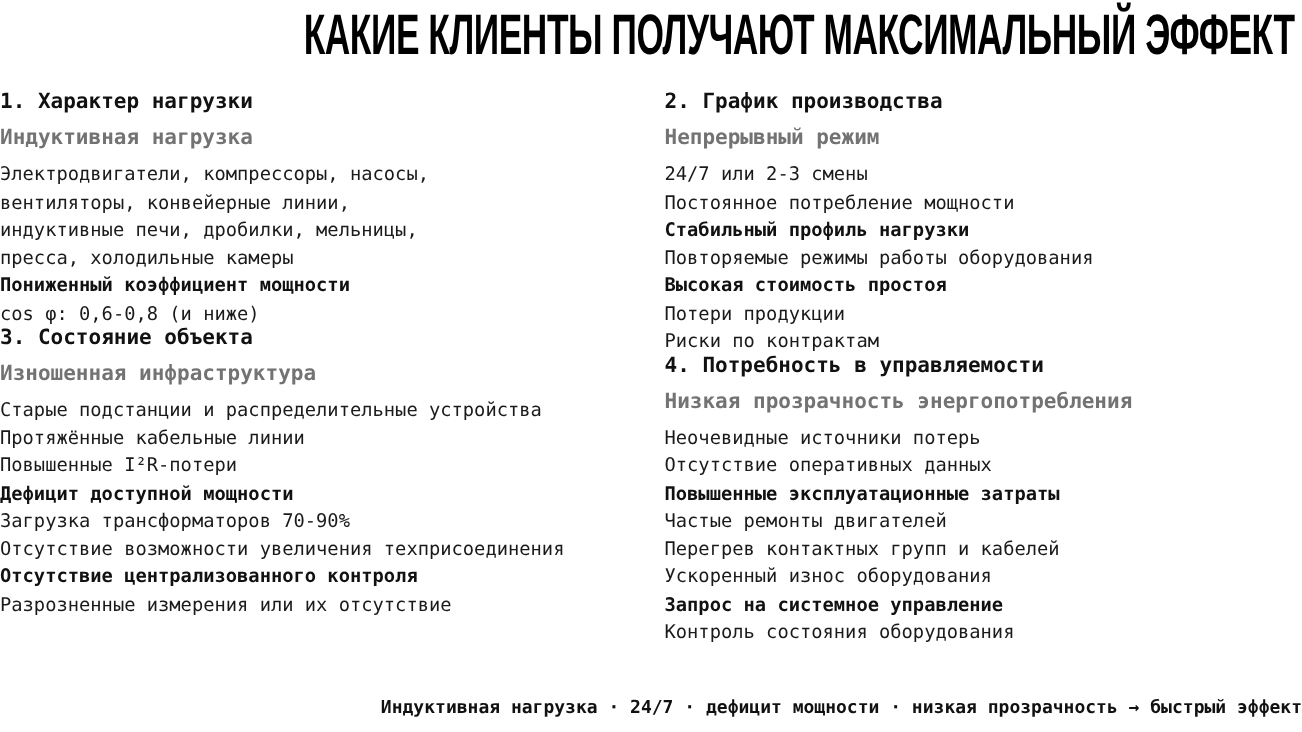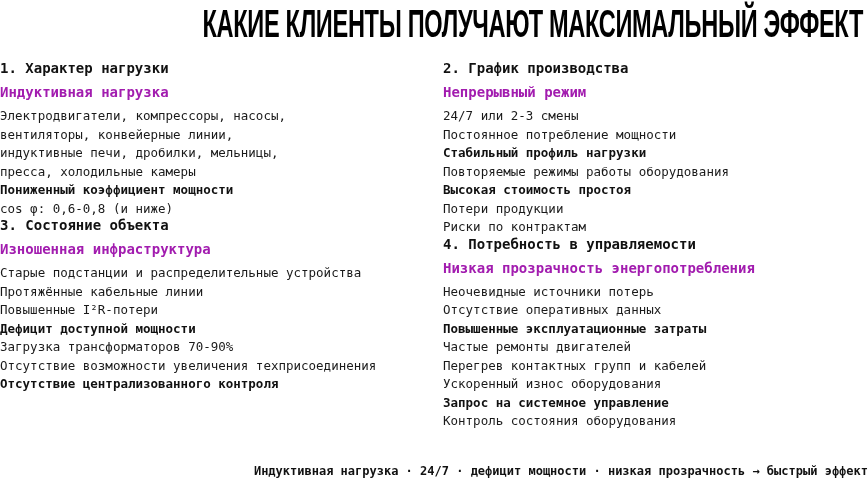--- a/index.html
+++ b/index.html
@@ -43,21 +43,21 @@
     font-weight: 700;
     line-height: 15px;
     margin-bottom: 9px;
     color: #111111;
   }
   .sec-subheading {
     font-size: 14px;
     font-weight: 700;
     line-height: 15px;
     margin-bottom: 7px;
-    color: #a21caf;
+    color: #737373;
   }
   .sec-line {
     font-size: 12.5px;
     line-height: 18.5px;
     font-weight: 400;
     color: #1a1a1a;
   }
   .sec-line.bold {
     font-weight: 700;
     color: #111111;
@@ -96,20 +96,21 @@
     <section class="sec sec--second">
         <div class="sec-heading">3. Состояние объекта</div>
         <div class="sec-subheading">Изношенная инфраструктура</div>
         <div class="sec-line">Старые подстанции и распределительные устройства</div>
         <div class="sec-line">Протяжённые кабельные линии</div>
         <div class="sec-line">Повышенные I²R-потери</div>
         <div class="sec-line bold">Дефицит доступной мощности</div>
         <div class="sec-line">Загрузка трансформаторов 70-90%</div>
         <div class="sec-line">Отсутствие возможности увеличения техприсоединения</div>
         <div class="sec-line bold">Отсутствие централизованного контроля</div>
+        <div class="sec-line">Разрозненные измерения или их отсутствие</div>
       </section>
   </div>
   <div class="col-right">
     <section class="sec">
         <div class="sec-heading">2. График производства</div>
         <div class="sec-subheading">Непрерывный режим</div>
         <div class="sec-line">24/7 или 2-3 смены</div>
         <div class="sec-line">Постоянное потребление мощности</div>
         <div class="sec-line bold">Стабильный профиль нагрузки</div>
         <div class="sec-line">Повторяемые режимы работы оборудования</div>

